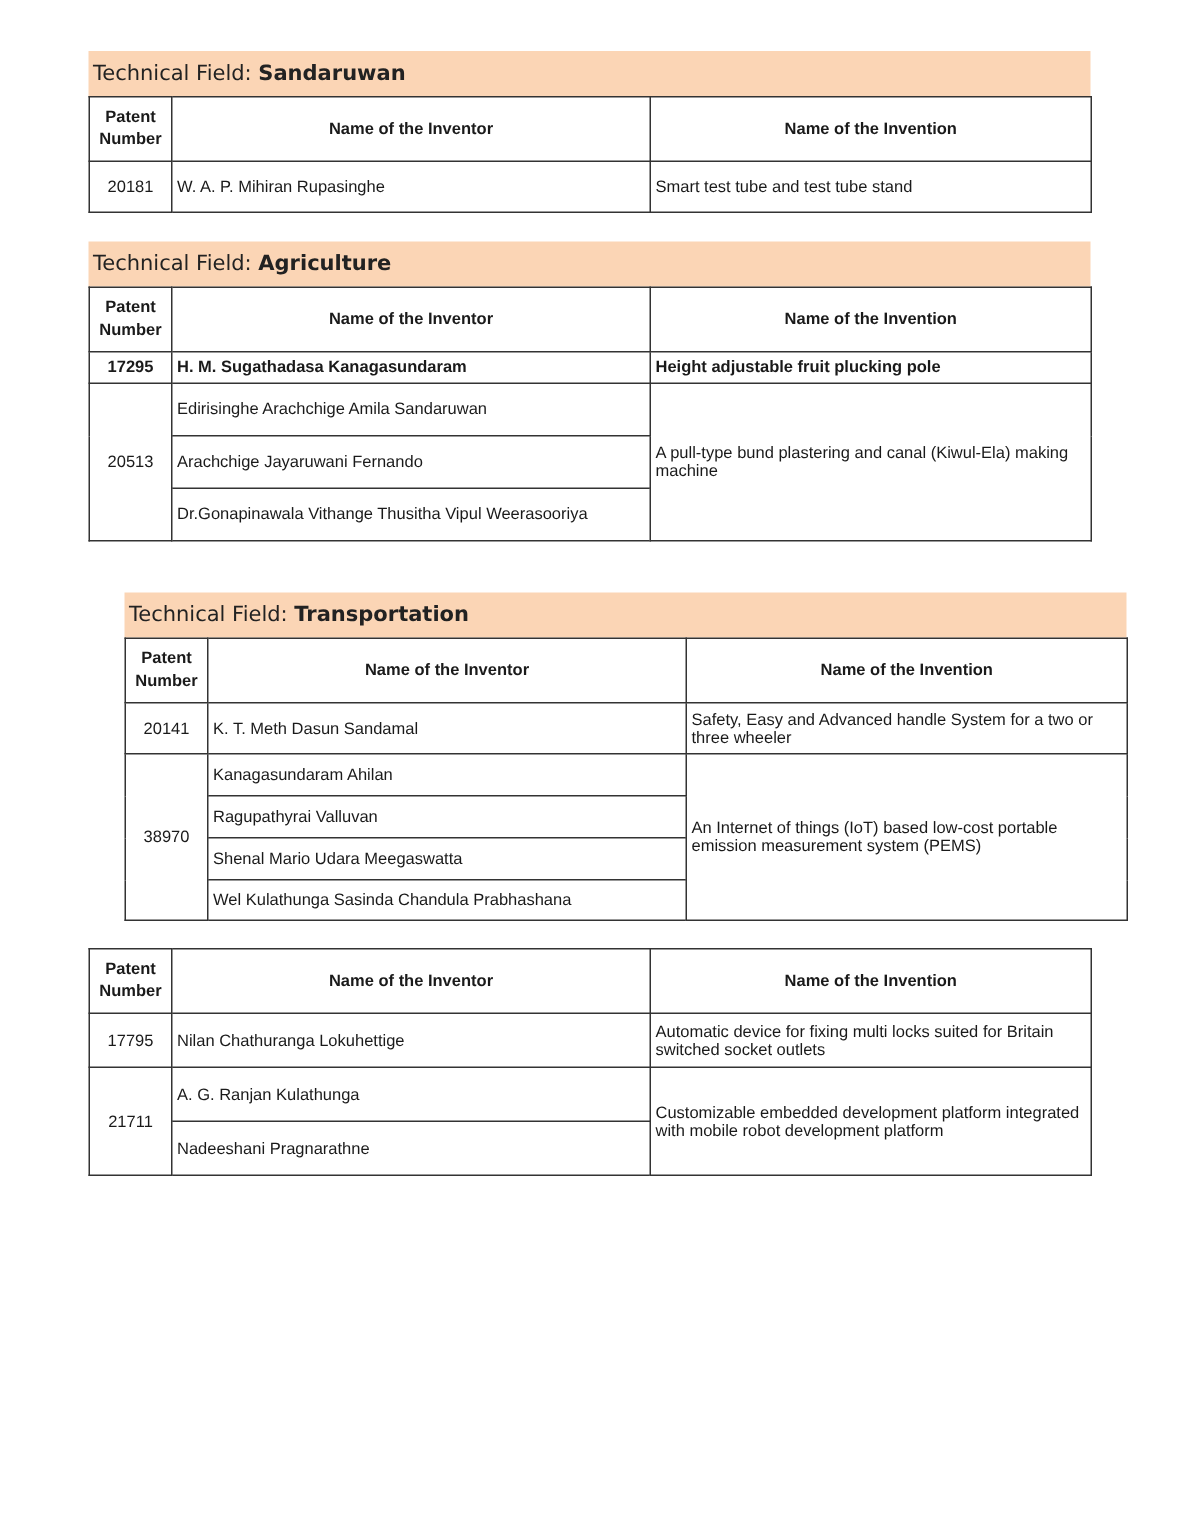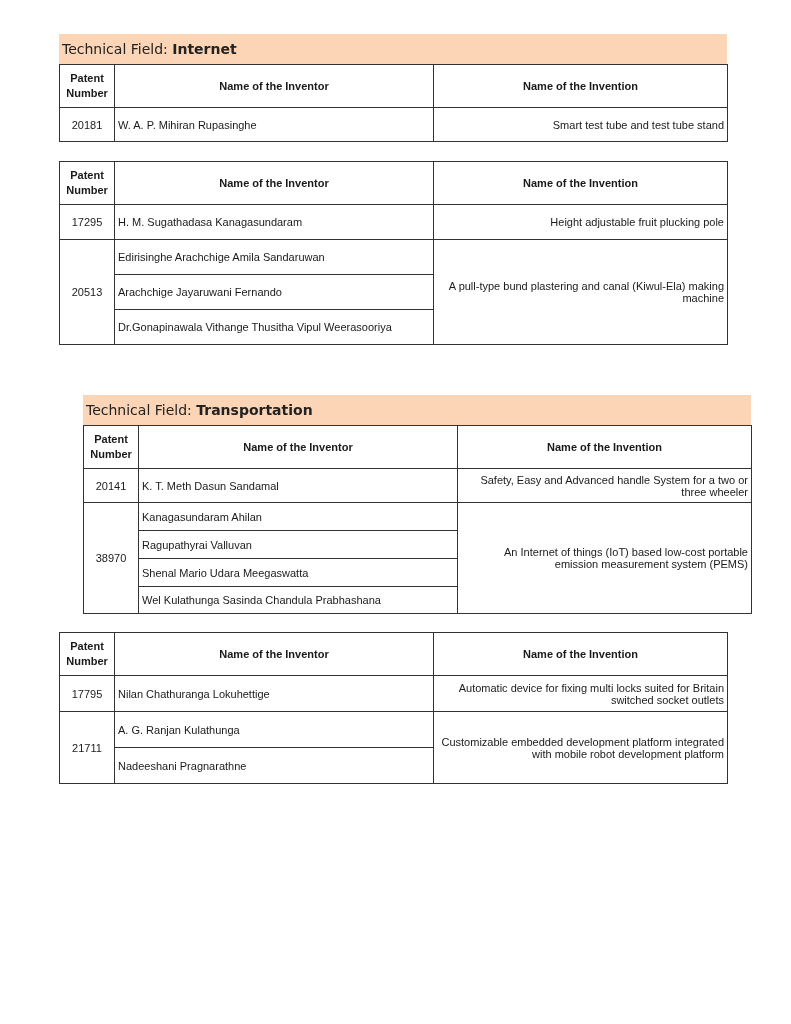--- a/index.html
+++ b/index.html
@@ -1,35 +1,35 @@
 <!DOCTYPE html>
 <html><head>
   <meta charset="utf-8">
   <style>
     html, body { margin: 0; padding: 0; background: #ffffff; }
     body { width: 791px; height: 1024px; position: relative; overflow: hidden; font-family: "Liberation Sans", sans-serif; color: #1a1a1a; }
     .section { position: absolute; left: 59px; width: 668px; }
     .field-header { height: 30px; background: #fbd5b5; font-family: "DejaVu Sans", sans-serif; font-size: 14px; line-height: 30px; padding-left: 3px; color: #222; }
     .field-header b { font-weight: bold; }
     table { border-collapse: collapse; width: 668px; table-layout: fixed; font-size: 11px; }
-    td, th { border: 1px solid #333; padding: 0 3px; vertical-align: middle; text-align: right; }
+    td, th { border: 1px solid #333; padding: 0 3px; vertical-align: middle; }
     th { font-weight: bold; text-align: center; font-size: 11px; }
     th.num { line-height: 15px; }
     td.num { text-align: center; }
     td.inv { text-align: left; }
     col.c1 { width: 55px; }
     col.c2 { width: 319px; }
     col.c3 { width: 294px; }
     .hdr-row { height: 43px; }
   </style>
 </head>
 <body>
 
 <div class="section" style="top:34px;">
-  <div class="field-header"><span>Technical Field: </span><b>Internet</b></div>
+  <div class="field-header"><span>Technical Field: </span><b>Sandaruwan</b></div>
   <table>
     <colgroup>
         <col class="c1">
         <col class="c2">
         <col class="c3">
       </colgroup>
     <tbody>
         <tr class="hdr-row">
       <th class="num">Patent Number</th>
       <th>Name of the Inventor</th>
@@ -38,33 +38,34 @@
     <tr style="height:34px;">
       <td class="num">20181</td>
       <td class="inv">W. A. P. Mihiran Rupasinghe</td>
       <td>Smart test tube and test tube stand</td>
     </tr>
   </tbody>
     </table>
 </div>
 
 <div class="section" style="top:161px;">
+  <div class="field-header"><span>Technical Field: </span><b>Agriculture</b></div>
   <table>
     <colgroup>
         <col class="c1">
         <col class="c2">
         <col class="c3">
       </colgroup>
     <tbody>
         <tr class="hdr-row">
       <th class="num">Patent Number</th>
       <th>Name of the Inventor</th>
       <th>Name of the Invention</th>
     </tr>
-    <tr style="height:35px;">
+    <tr style="height:21px;font-weight:bold;">
       <td class="num">17295</td>
       <td class="inv">H. M. Sugathadasa Kanagasundaram</td>
       <td>Height adjustable fruit plucking pole</td>
     </tr>
     <tr style="height:35px;">
       <td class="num" rowspan="3">20513</td>
       <td class="inv">Edirisinghe Arachchige Amila Sandaruwan</td>
       <td rowspan="3">A pull-type bund plastering and canal (Kiwul-Ela) making machine</td>
     </tr>
     <tr style="height:35px;">

